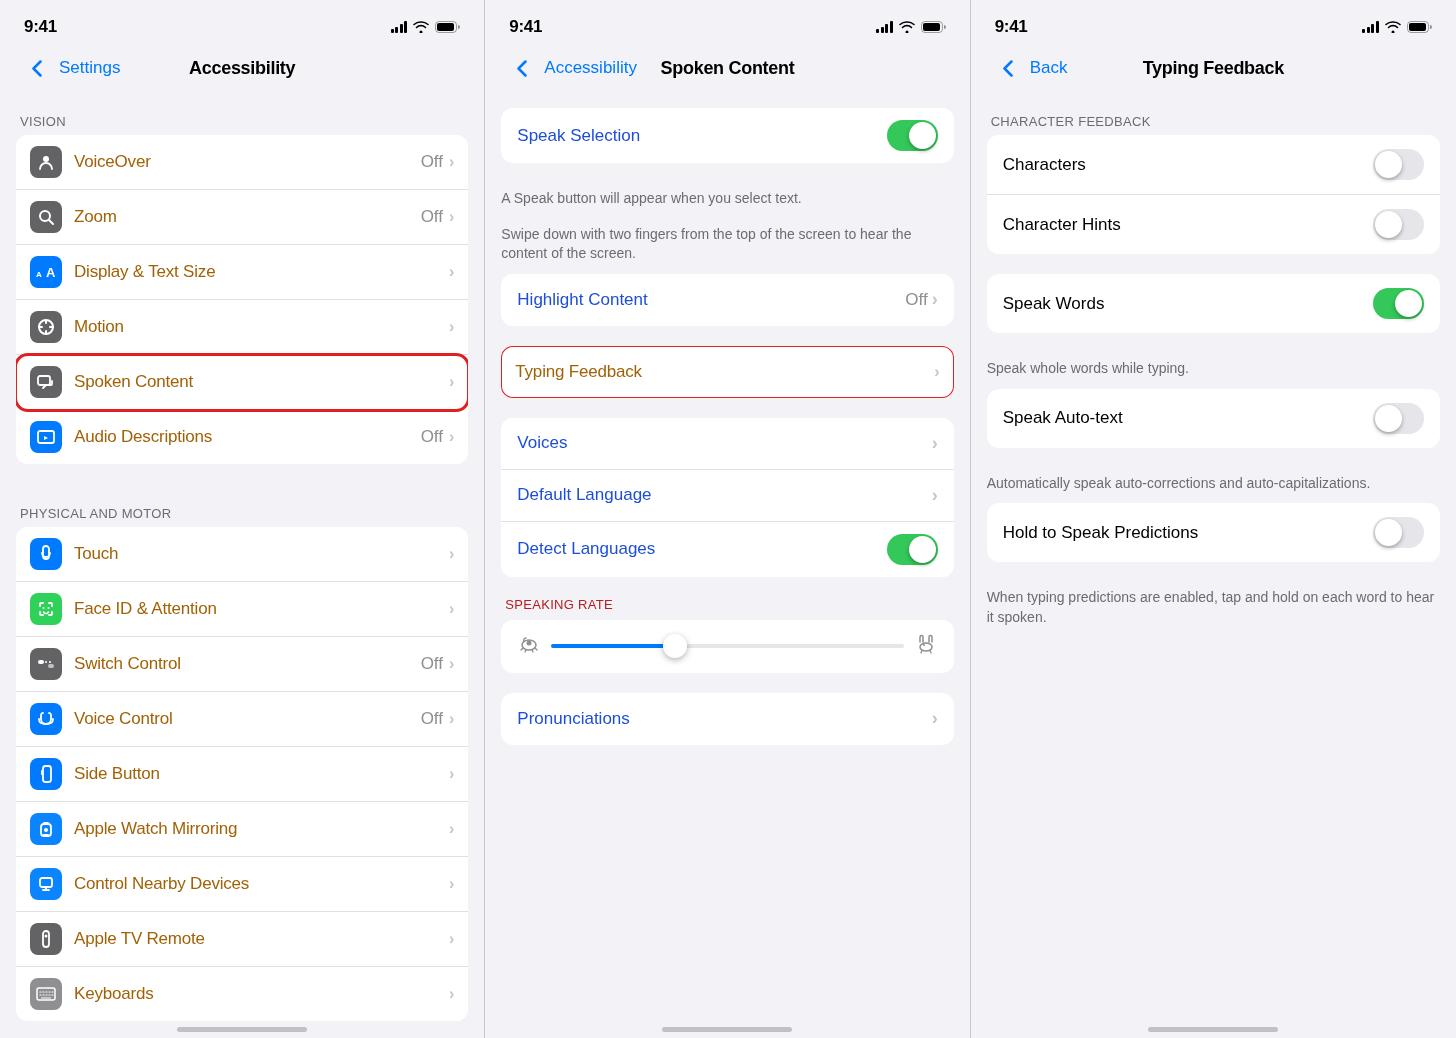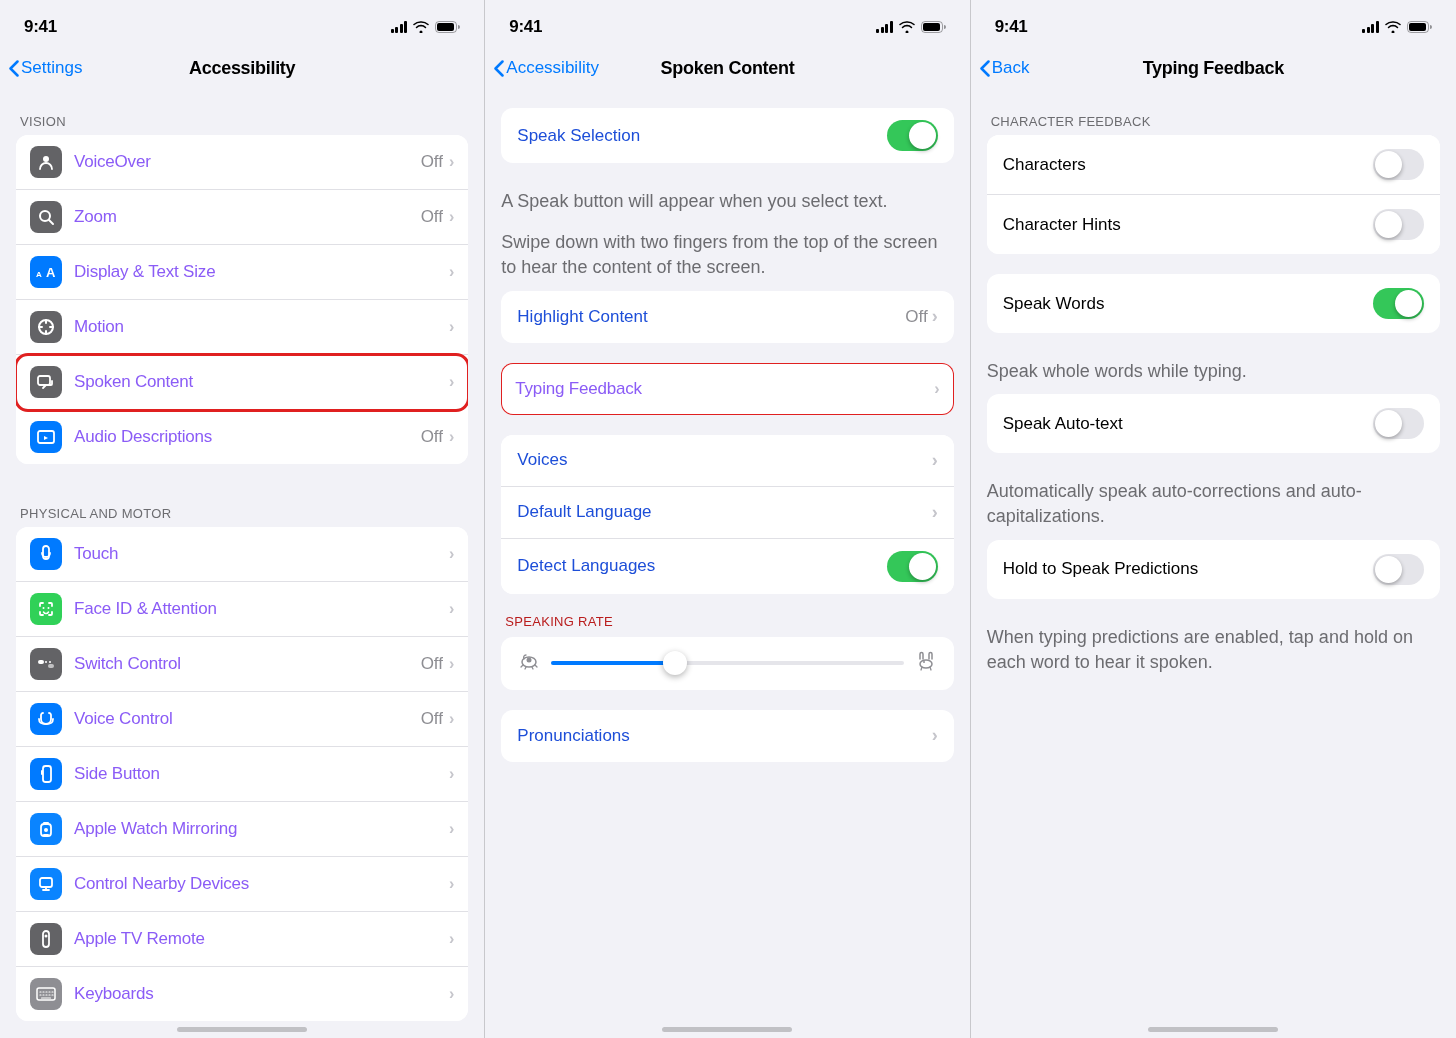--- a/index.html
+++ b/index.html
@@ -58,24 +58,24 @@
     .nav-bar {
       display: flex;
       align-items: center;
       justify-content: center;
       padding: 4px 16px 8px;
       position: relative;
       height: 44px;
     }
     .nav-back {
       position: absolute;
-      left: 9px;
-      display: flex;
-      align-items: center;
-      gap: 1px;
+      left: 32px;
+      display: flex;
+      align-items: center;
+      gap: 16px;
       color: #007aff;
       font-size: 17px;
       cursor: pointer;
     }
     .nav-back svg { margin-right: 1px; }
     .nav-title {
       font-size: 18px;
       font-weight: 700;
       color: #000;
       letter-spacing: -0.3px;
@@ -122,21 +122,21 @@
       margin-right: 12px;
       display: flex;
       align-items: center;
       justify-content: center;
       flex-shrink: 0;
     }
     .item-icon svg { display: block; }
     .item-label {
       flex: 1;
       font-size: 17px;
-      color: #8b5cf6;
+      color: #a16207;
       letter-spacing: -0.2px;
     }
     .item-value {
       font-size: 17px;
       color: #8e8e93;
       margin-right: 6px;
     }
     .chevron {
       color: #c5c5cb;
       font-size: 16px;
@@ -174,21 +174,21 @@
       width: 27px;
       height: 27px;
       border-radius: 50%;
       background: #fff;
       box-shadow: 0 2px 4px rgba(0,0,0,0.3);
       transition: left 0.2s;
     }
     .toggle.on .toggle-knob { left: 22px; }
     .toggle.off .toggle-knob { left: 2px; }
     .sub-text {
-      font-size: 18px;
+      font-size: 14px;
       color: #6c6c70;
       padding: 6px 16px 10px;
       line-height: 1.4;
     }
     .value-chevron {
       display: flex;
       align-items: center;
       gap: 4px;
       color: #8e8e93;
       font-size: 17px;

